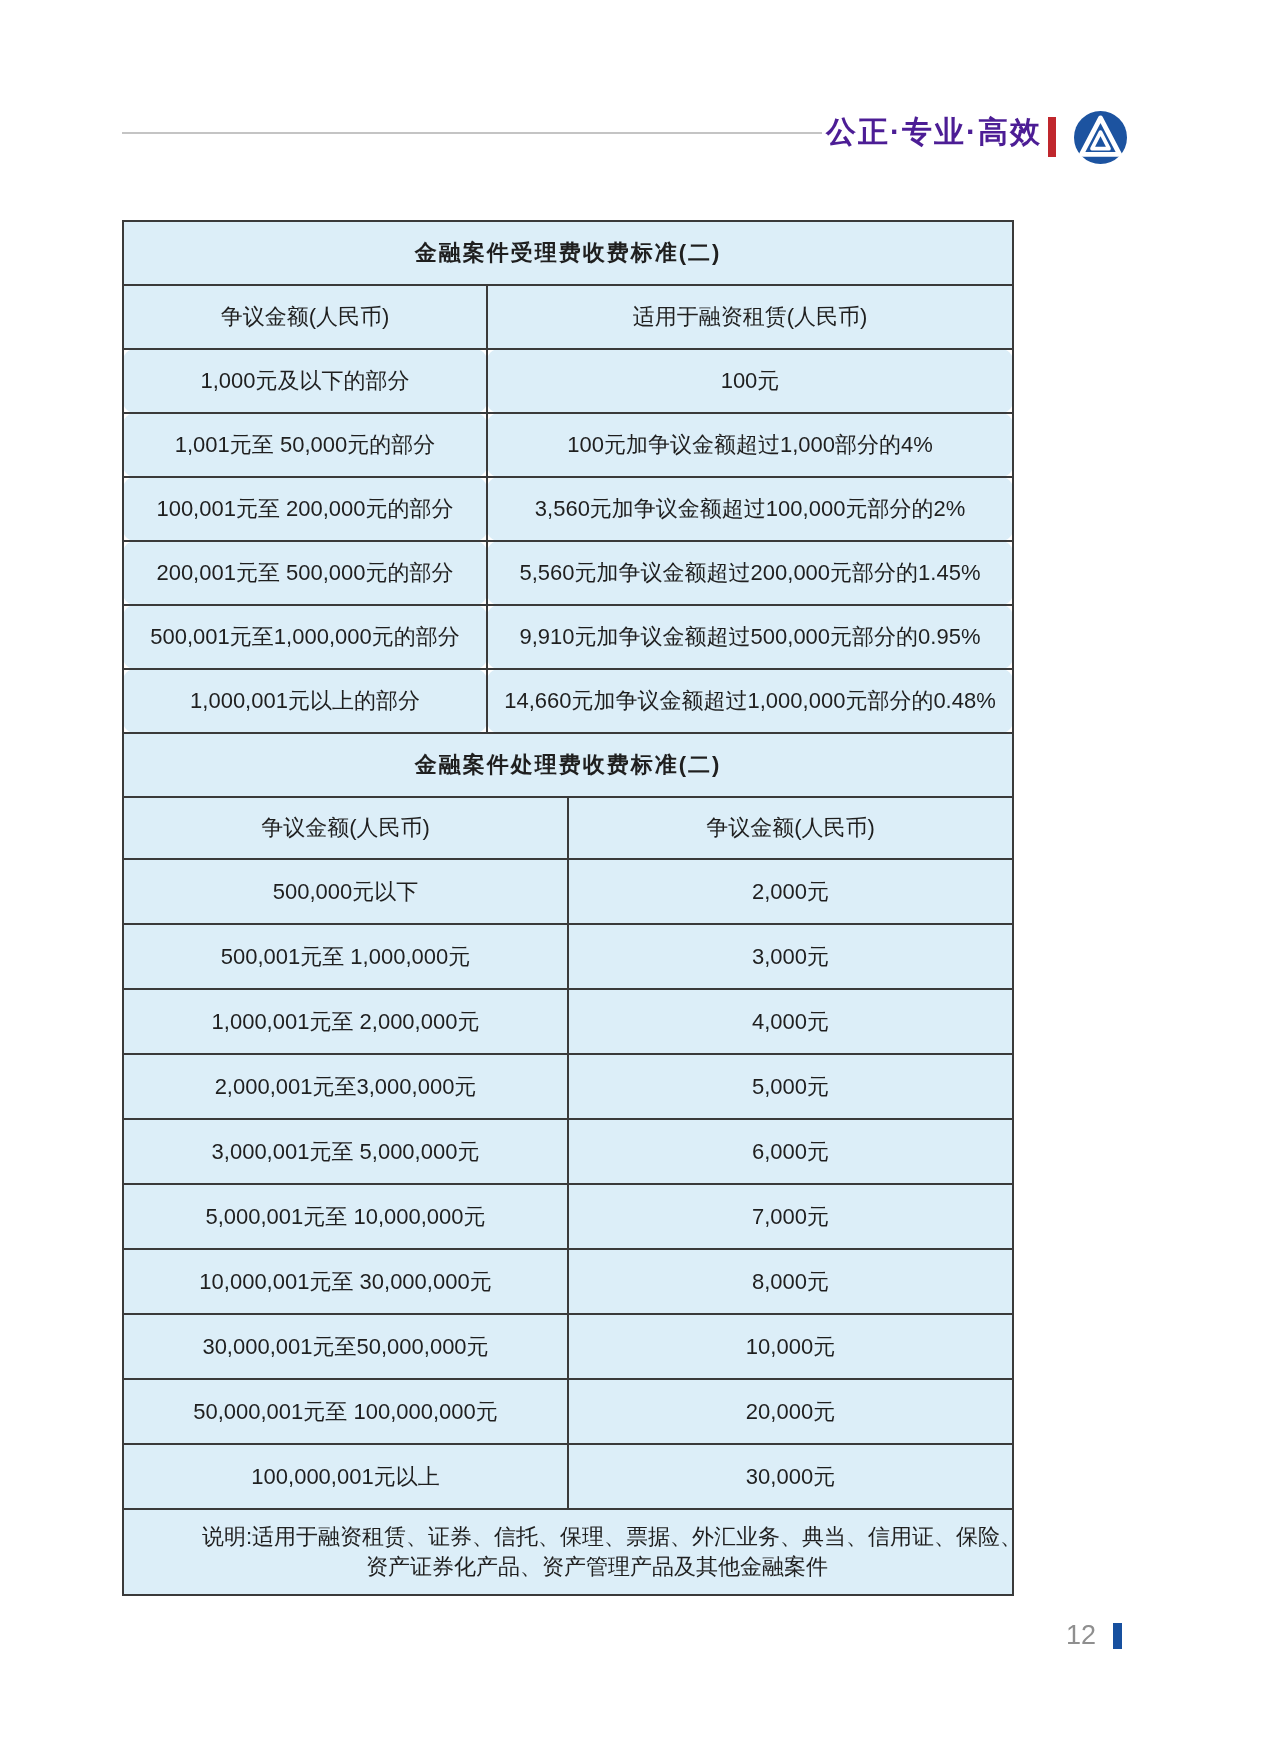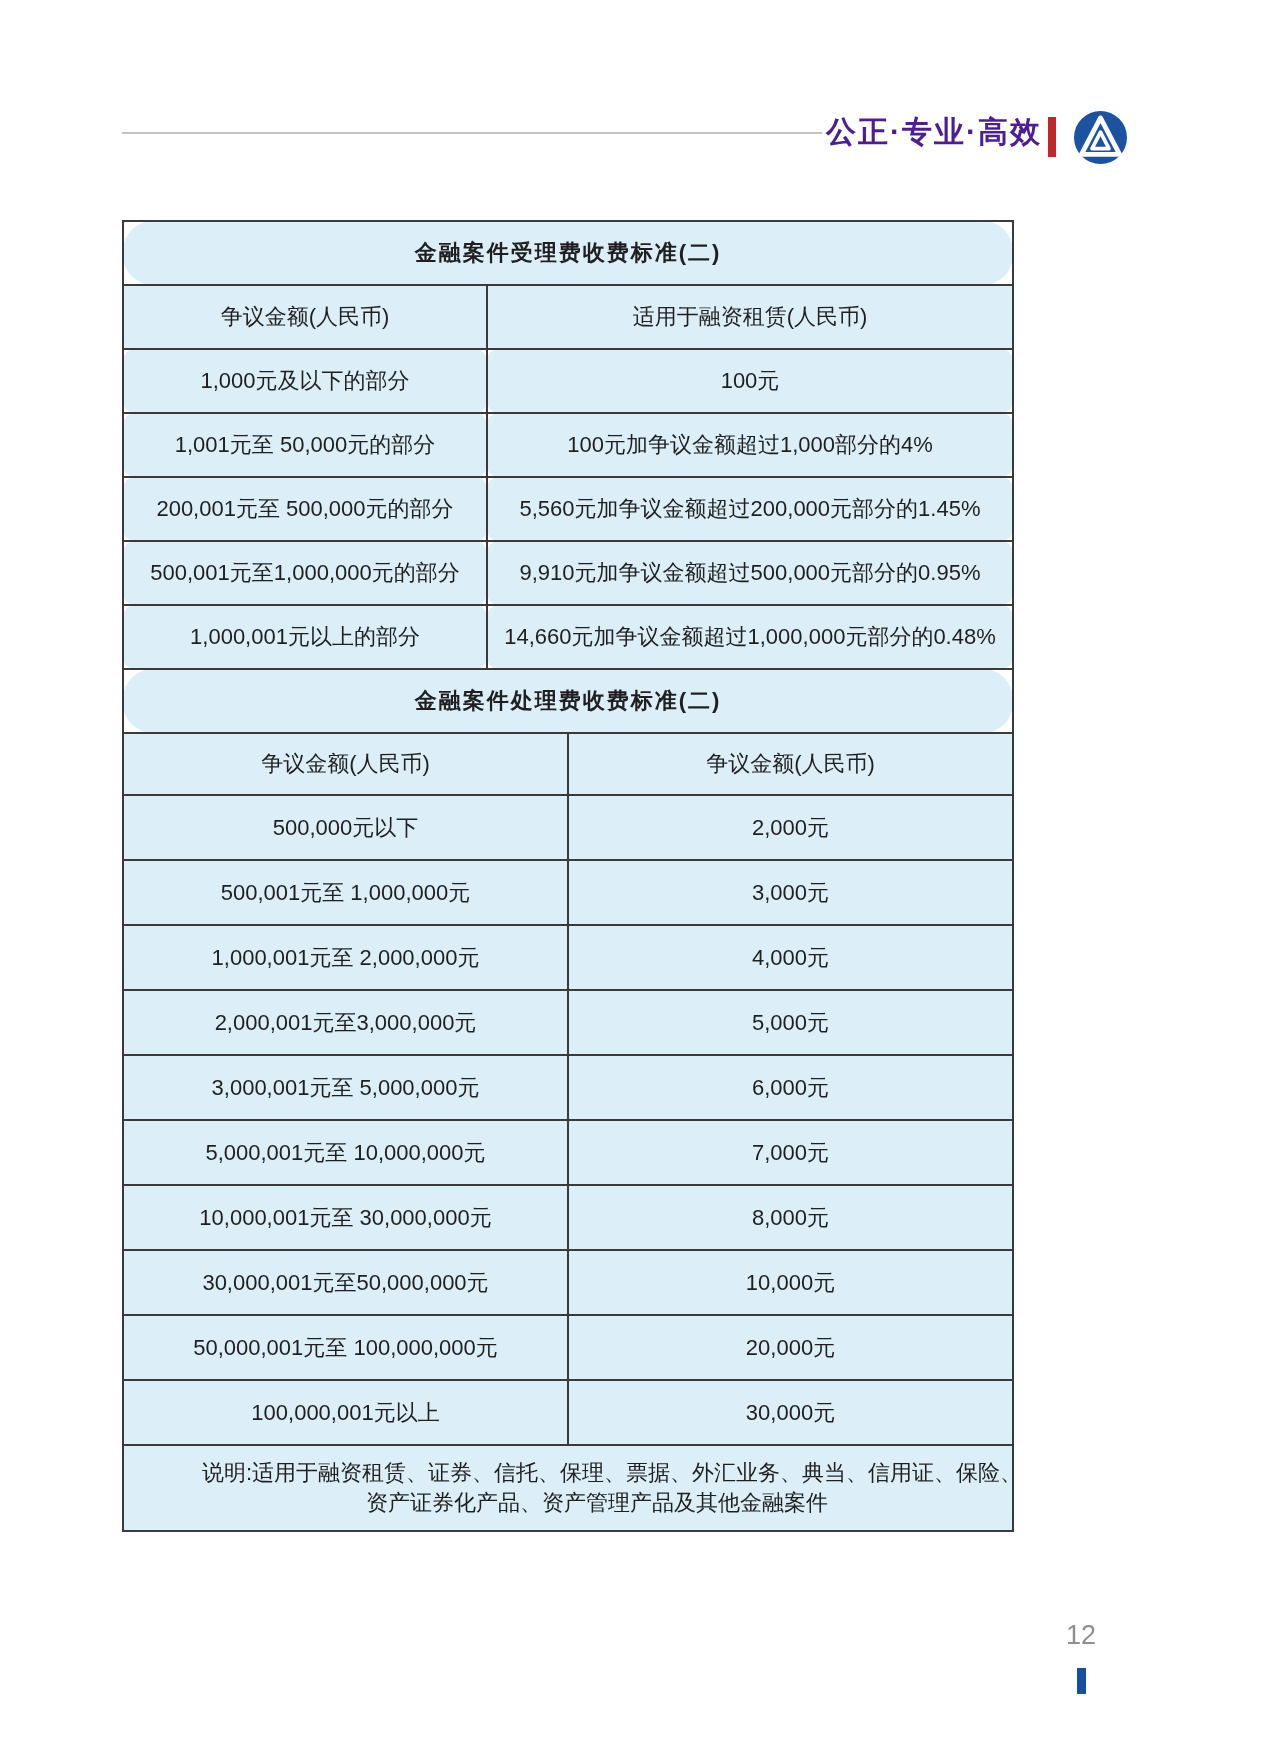--- a/index.html
+++ b/index.html
@@ -17,34 +17,34 @@
   .brand-logo{position:absolute;left:1074px;top:111px;width:53px;height:53px;}
   
   .tables-wrap{position:absolute;left:122px;top:220px;width:890px;}
   table.fee-table{border-collapse:collapse;table-layout:fixed;width:890px;}
   table.fee-table td{
     border:2px solid #3a3a3a;text-align:center;vertical-align:middle;
     font-size:22px;color:#1f1f1f;background:#dceef8;white-space:nowrap;overflow:hidden;
   }
   td.title-cell{
     background:#1453a1;color:#ffffff;font-size:24px;font-weight:bold;
-    letter-spacing:2px;height:60px;border-radius:30px;
+    letter-spacing:2px;height:60px;
   }
   td.col-header-cell{background:#a5c7e7;font-size:23px;color:#151515;height:60px;}
   #table2 td.col-header-cell{height:58px;}
   #table1 td.data-cell{height:60px;border-radius:12px;}
   #table2 td.data-cell{height:61px;}
   #table2{margin-top:-2px;}
   td.note-cell{
     height:72px;text-align:left;padding:6px 20px 6px 78px;
     font-size:20px;line-height:1.35;white-space:normal;
   }
   .note-line{white-space:nowrap;}
   
-  .page-number{position:absolute;left:1066px;top:1620px;display:flex;align-items:center;gap:17px;flex-direction:column;}
+  .page-number{position:absolute;left:1066px;top:1620px;display:flex;align-items:center;gap:17px;}
   .page-number-text{font-size:27px;color:#8f8f8f;}
   .page-number-accent{width:9px;height:26px;background:#17509f;}
 </style>
 </head>
 <body>
 
 <div class="page">
 
   <div class="header-divider"></div>
   <div class="brand-tagline">公正·专业·高效</div>
@@ -70,20 +70,24 @@
         <td class="col-header-cell">争议金额(人民币)</td>
         <td class="col-header-cell">适用于融资租赁(人民币)</td>
       </tr>
       <tr>
         <td class="data-cell">1,000元及以下的部分</td>
         <td class="data-cell">100元</td>
       </tr>
       <tr>
         <td class="data-cell">1,001元至 50,000元的部分</td>
         <td class="data-cell">100元加争议金额超过1,000部分的4%</td>
+      </tr>
+      <tr>
+        <td class="data-cell">100,001元至 200,000元的部分</td>
+        <td class="data-cell">3,560元加争议金额超过100,000元部分的2%</td>
       </tr>
       <tr>
         <td class="data-cell">200,001元至 500,000元的部分</td>
         <td class="data-cell">5,560元加争议金额超过200,000元部分的1.45%</td>
       </tr>
       <tr>
         <td class="data-cell">500,001元至1,000,000元的部分</td>
         <td class="data-cell">9,910元加争议金额超过500,000元部分的0.95%</td>
       </tr>
       <tr>

